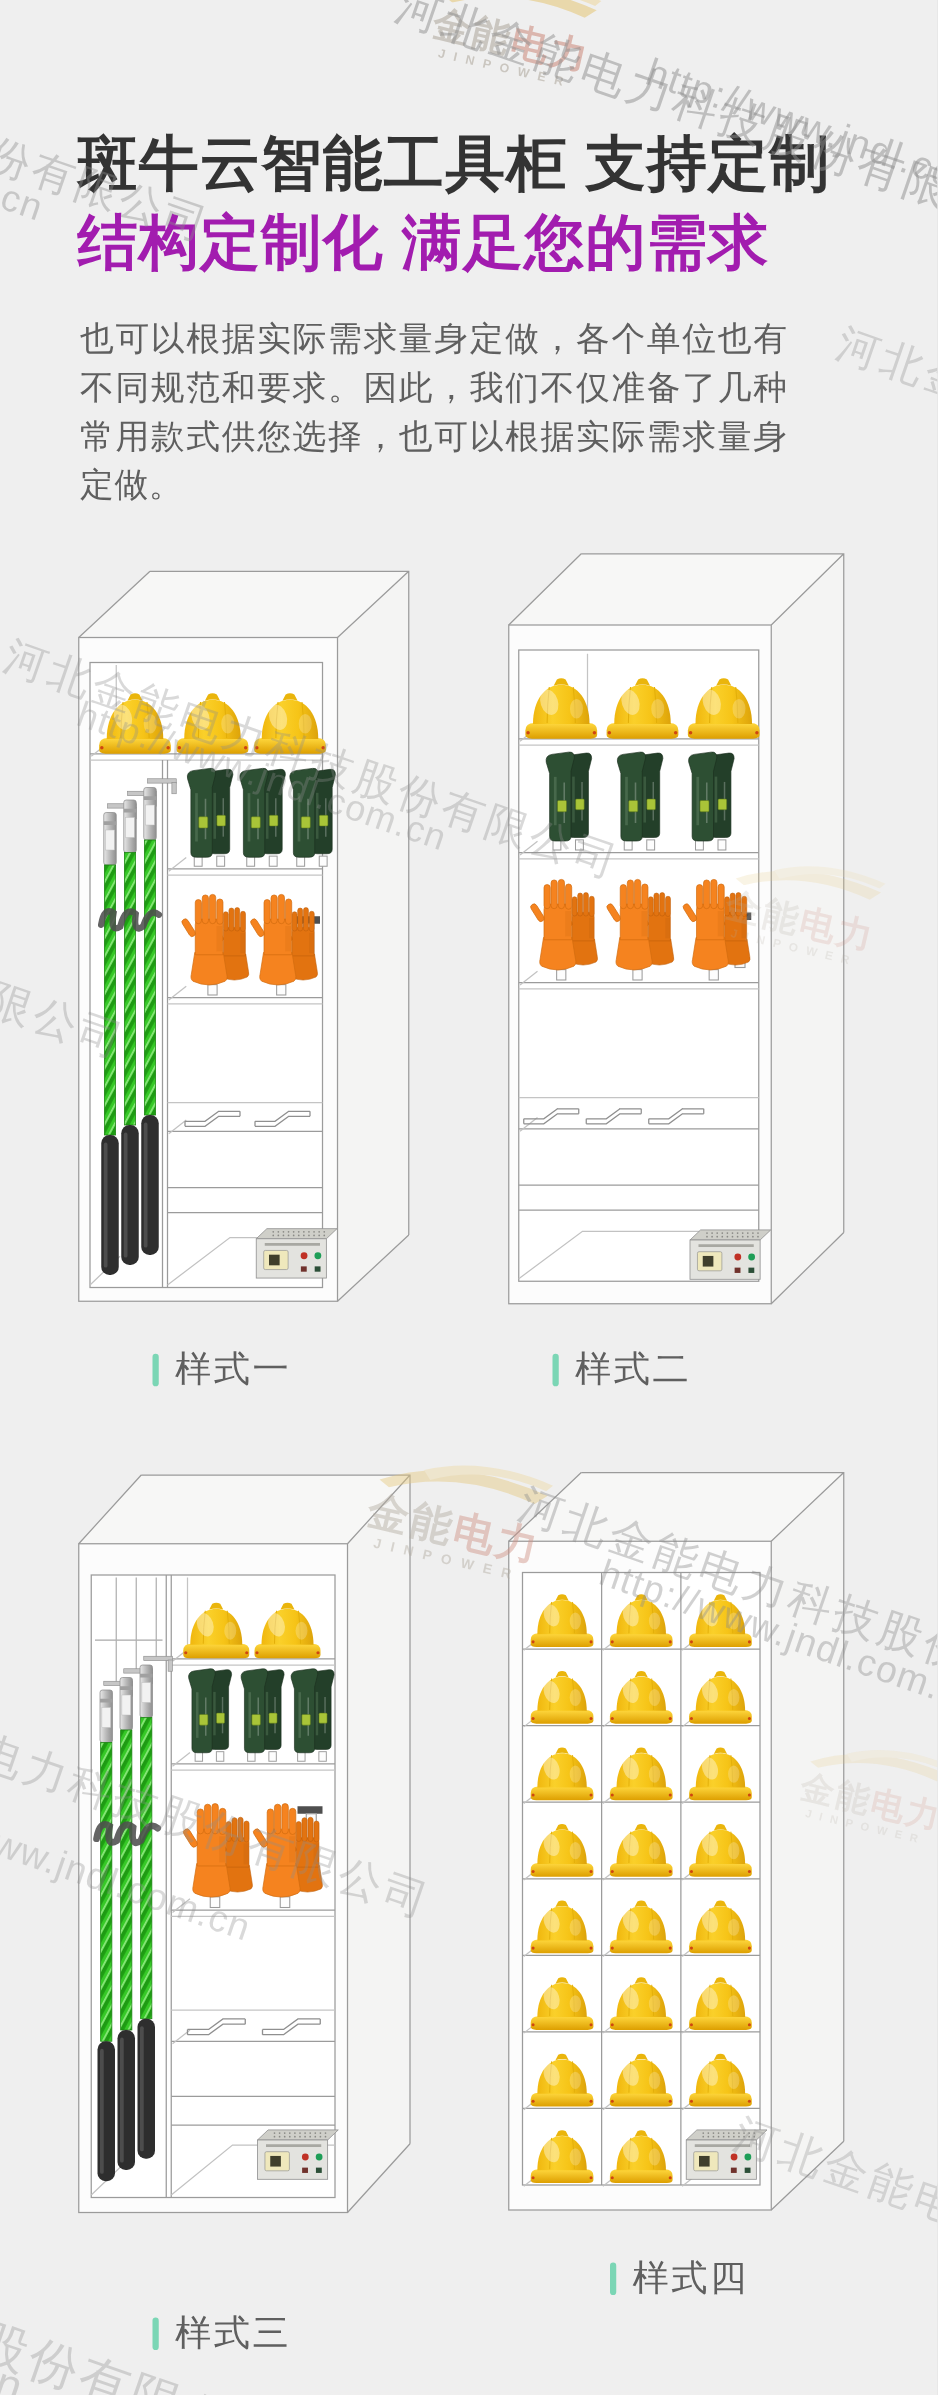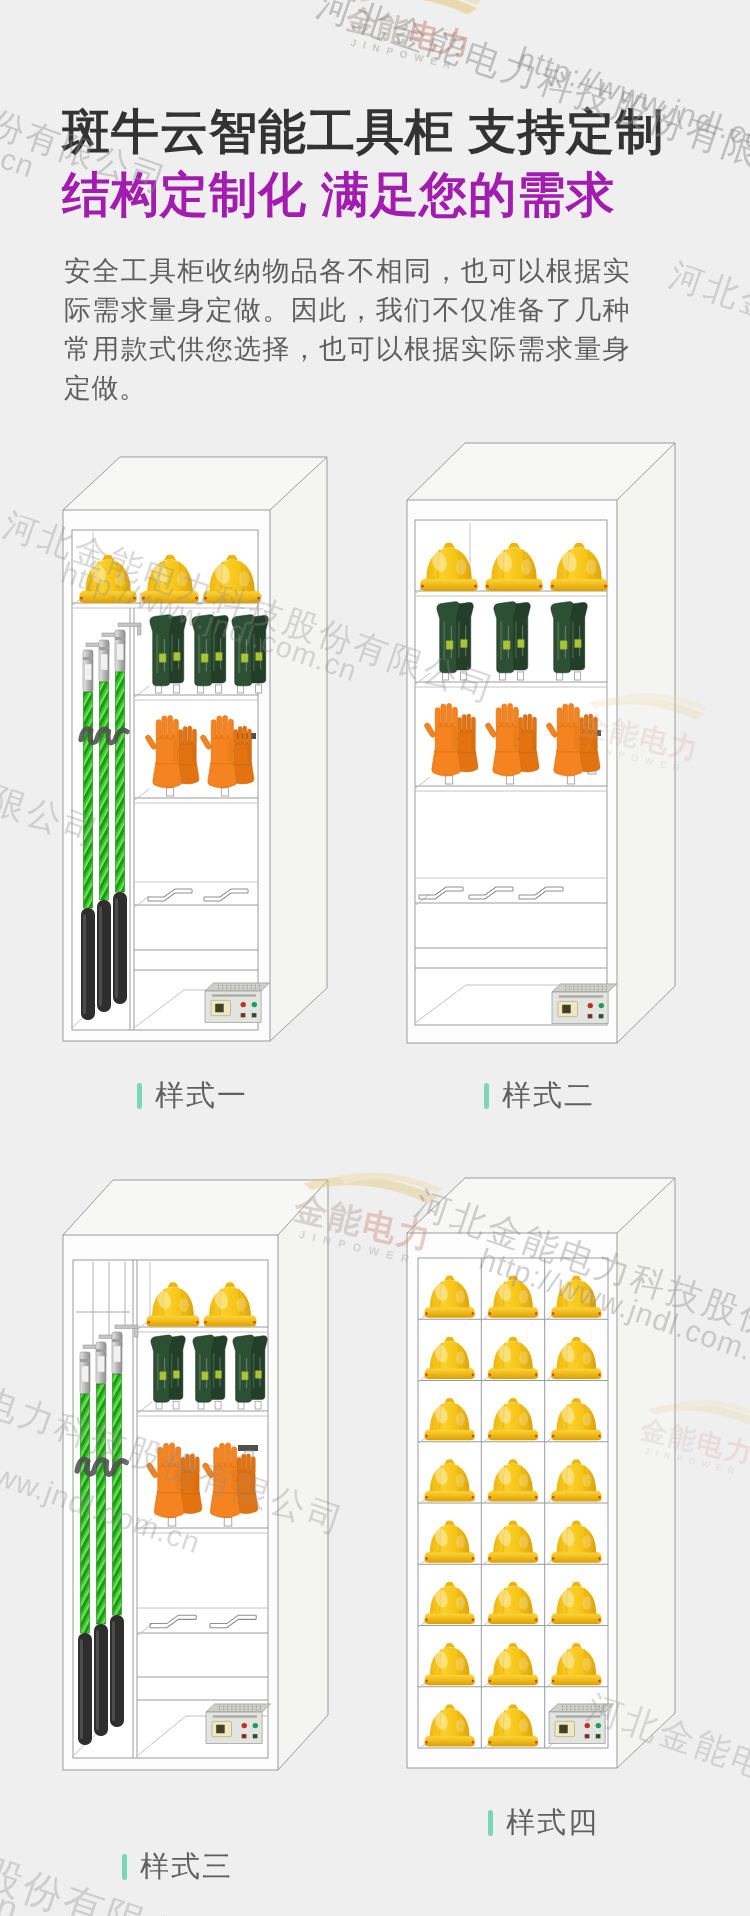--- a/index.html
+++ b/index.html
@@ -1022,27 +1022,27 @@
           <rect x="55" y="26" width="5.5" height="5" fill="#2c4f38"></rect>
         </g>
       </g>
     </svg>
 
   <div class="title">
     <div style="color: rgb(51, 51, 51);">斑牛云智能工具柜 支持定制</div>
     <div style="color: #a21caf;">结构定制化 满足您的需求</div>
   </div>
 
-  <div class="desc">安全工具柜收纳物品各不相同，也可以根据实际需求量身定做。因此，我们不仅准备了几种常用款式供您选择，也可以根据实际需求量身定做。</div>
+  <div class="desc">也可以根据实际需求量身定做，各个单位也有不同规范和要求。因此，我们不仅准备了几种常用款式供您选择，也可以根据实际需求量身定做。</div>
 
-  <div class="style-label" style="left:137px;top:1076px">
+  <div class="style-label" style="left:122px;top:1076px">
     <span class="bar" style="background: rgb(123, 214, 181);"></span>
     <span>样式一</span>
   </div>
-  <div class="style-label" style="left:484px;top:1076px">
+  <div class="style-label" style="left:442px;top:1076px">
     <span class="bar" style="background: rgb(123, 214, 181);"></span>
     <span>样式二</span>
   </div>
   <div class="style-label" style="left:122px;top:1847px">
     <span class="bar" style="background: rgb(123, 214, 181);"></span>
     <span>样式三</span>
   </div>
   <div class="style-label" style="left:488px;top:1803px">
     <span class="bar" style="background: rgb(123, 214, 181);"></span>
     <span>样式四</span>

